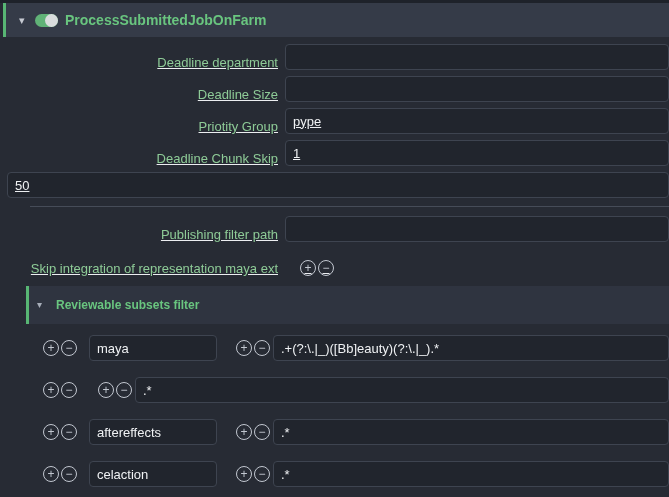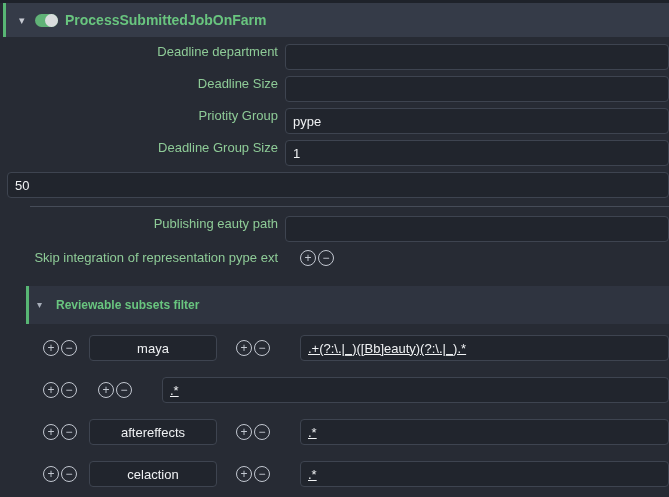--- a/index.html
+++ b/index.html
@@ -48,23 +48,24 @@
   .group-title {
     color: #69c57f;
     font-weight: bold;
     font-size: 14px;
   }
 
   
   .form-area { margin-top: 7px; }
   .field-row {
     display: flex;
-    align-items: flex-start;
+    align-items: flex-end;
     height: 26px;
     margin-bottom: 6px;
+    text-decoration: underline;
   }
   .field-label {
     width: 278px;
     flex: none;
     text-align: right;
     color: #8ecb97;
   }
   .text-input {
     flex: 1;
     height: 26px;
@@ -125,24 +126,23 @@
     display: flex;
     align-items: center;
     height: 26px;
     margin-bottom: 16px;
     padding-left: 43px;
   }
   .key-input {
     flex: none;
     width: 128px;
     margin-left: 10px;
-    text-align: center;
   }
   .filter-row .btn-pair.second { margin-left: 19px; }
-  .value-input { margin-left: 28px; text-decoration: underline; }
+  .value-input { margin-left: 1px; }
 </style>
 </head>
 <body>
 
 <div class="top-strip"></div>
 
 <div class="group-header">
   <span class="caret">▾</span>
   <span class="toggle">
     <span class="knob"></span>
@@ -161,37 +161,37 @@
     <span class="field-label">Deadline Size</span>
     <input class="text-input" type="text" value="" style="">
   </div>
 
   <div class="field-row">
     <span class="field-label">Priotity Group</span>
     <input class="text-input" type="text" value="pype" style="">
   </div>
 
   <div class="field-row">
-    <span class="field-label">Deadline Group Size</span>
+    <span class="field-label">Deadline Chunk Skip</span>
     <input class="text-input" type="text" value="1" style="">
   </div>
 
   <div class="field-row">
     <input class="text-input" type="text" value="50" style="">
   </div>
 
   <div class="separator"></div>
 
   <div class="field-row publishing-row">
-    <span class="field-label">Publishing eauty path</span>
+    <span class="field-label">Publishing filter path</span>
     <input class="text-input" type="text" value="" style="">
   </div>
 
   <div class="field-row skip-row">
-    <span class="field-label">Skip integration of representation pype ext</span>
+    <span class="field-label">Skip integration of representation maya ext</span>
     <span class="btn-pair">
       <button class="circle-btn"><span>+</span></button>
       <button class="circle-btn"><span>−</span></button>
     </span>
   </div>
 
   <div class="section-header">
     <span class="caret">▾</span>
     <span class="section-title">Reviewable subsets filter</span>
   </div>

